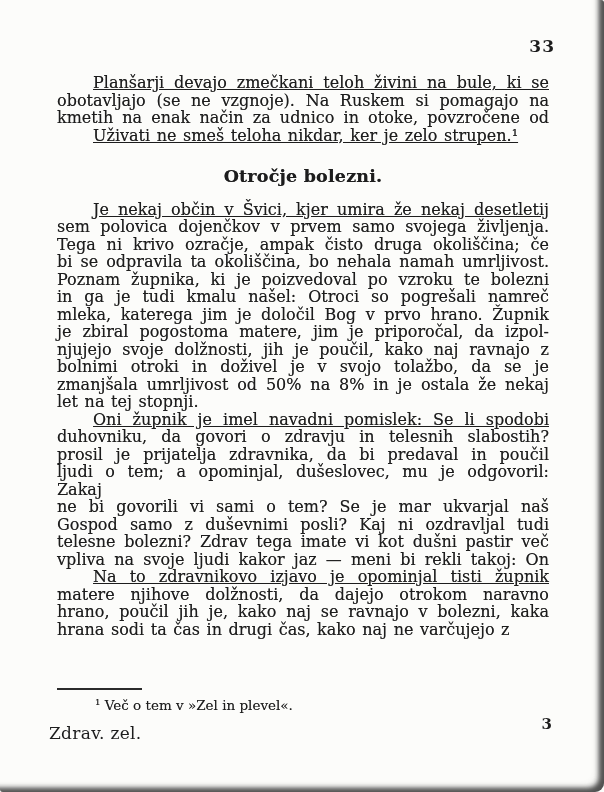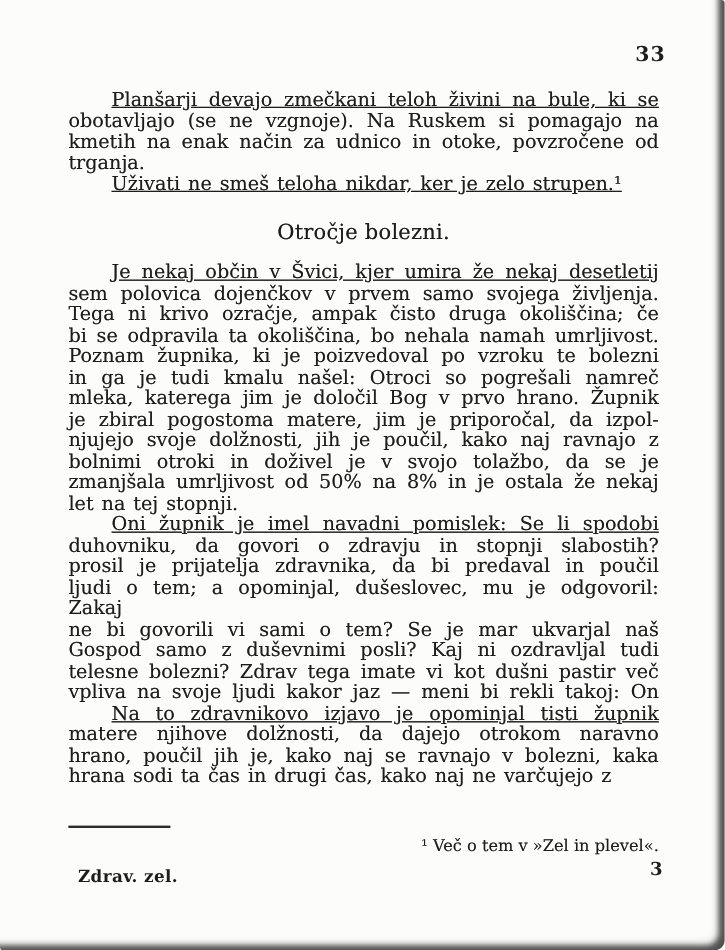--- a/index.html
+++ b/index.html
@@ -51,21 +51,21 @@
   .line {
     text-align: justify;
     text-align-last: justify;
     word-spacing: 1.5px;
     white-space: normal;
   }
   .line.last { text-align-last: left; }
   .line.first { text-indent: 36px; text-decoration: underline; }
   .heading {
     text-align: center;
-    font-weight: 400;
+    font-weight: 700;
     font-size: 17.5px;
     letter-spacing: 0.2px;
     margin: 24px 0 15px 0;
     text-shadow: 0 0 0.5px rgba(10,10,10,0.6);
   }
   .footnote-rule {
     position: absolute;
     left: 57px;
     top: 688px;
     width: 85px;
@@ -73,50 +73,48 @@
     border-top: 2px solid #2b2b2b;
   }
   .footnote {
     position: absolute;
     left: 57px;
     top: 697px;
     width: 492px;
     font-size: 13.5px;
     text-indent: 38px;
     text-shadow: 0 0 0.3px rgba(20,20,20,0.5);
-    text-align: right;
   }
   .footer-signature {
     position: absolute;
-    left: 65px;
+    left: 49px;
     top: 723px;
-    font-size: 14px;
+    font-size: 17px;
     letter-spacing: 0.3px;
-    font-weight: 700;
+    font-weight: 400;
   }
   .footer-number {
     position: absolute;
     right: 52px;
     top: 715px;
     font-size: 15px;
     font-weight: 700;
   }
 </style>
 </head>
 <body>
 
 <div class="page">
   <div class="page-number">33</div>
 
   <div class="text-block">
       <div class="para">
         <div class="line first">Planšarji devajo zmečkani teloh živini na bule, ki se</div>
         <div class="line">obotavljajo (se ne vzgnoje). Na Ruskem si pomagajo na</div>
         <div class="line">kmetih na enak način za udnico in otoke, povzročene od</div>
-        <div class="line last">trganja.</div>
       </div>
       <div class="para">
         <div class="line first last">Uživati ne smeš teloha nikdar, ker je zelo strupen.¹</div>
       </div>
       <div class="heading">Otročje bolezni.</div>
       <div class="para">
         <div class="line first">Je nekaj občin v Švici, kjer umira že nekaj desetletij</div>
         <div class="line">sem polovica dojenčkov v prvem samo svojega življenja.</div>
         <div class="line">Tega ni krivo ozračje, ampak čisto druga okoliščina; če</div>
         <div class="line">bi se odpravila ta okoliščina, bo nehala namah umrljivost.</div>
@@ -124,21 +122,21 @@
         <div class="line">in ga je tudi kmalu našel: Otroci so pogrešali namreč</div>
         <div class="line">mleka, katerega jim je določil Bog v prvo hrano. Župnik</div>
         <div class="line">je zbiral pogostoma matere, jim je priporočal, da izpol-</div>
         <div class="line">njujejo svoje dolžnosti, jih je poučil, kako naj ravnajo z</div>
         <div class="line">bolnimi otroki in doživel je v svojo tolažbo, da se je</div>
         <div class="line">zmanjšala umrljivost od 50% na 8% in je ostala že nekaj</div>
         <div class="line last">let na tej stopnji.</div>
       </div>
       <div class="para">
         <div class="line first">Oni župnik je imel navadni pomislek: Se li spodobi</div>
-        <div class="line">duhovniku, da govori o zdravju in stopnji slabostih?</div>
+        <div class="line">duhovniku, da govori o zdravju in telesnih slabostih?</div>
         <div class="line">prosil je prijatelja zdravnika, da bi predaval in poučil</div>
         <div class="line">ljudi o tem; a opominjal, dušeslovec, mu je odgovoril: Zakaj</div>
         <div class="line">ne bi govorili vi sami o tem? Se je mar ukvarjal naš</div>
         <div class="line">Gospod samo z duševnimi posli? Kaj ni ozdravljal tudi</div>
         <div class="line">telesne bolezni? Zdrav tega imate vi kot dušni pastir več</div>
         <div class="line">vpliva na svoje ljudi kakor jaz — meni bi rekli takoj: On</div>
       </div>
       <div class="para">
         <div class="line first">Na to zdravnikovo izjavo je opominjal tisti župnik</div>
         <div class="line">matere njihove dolžnosti, da dajejo otrokom naravno</div>

